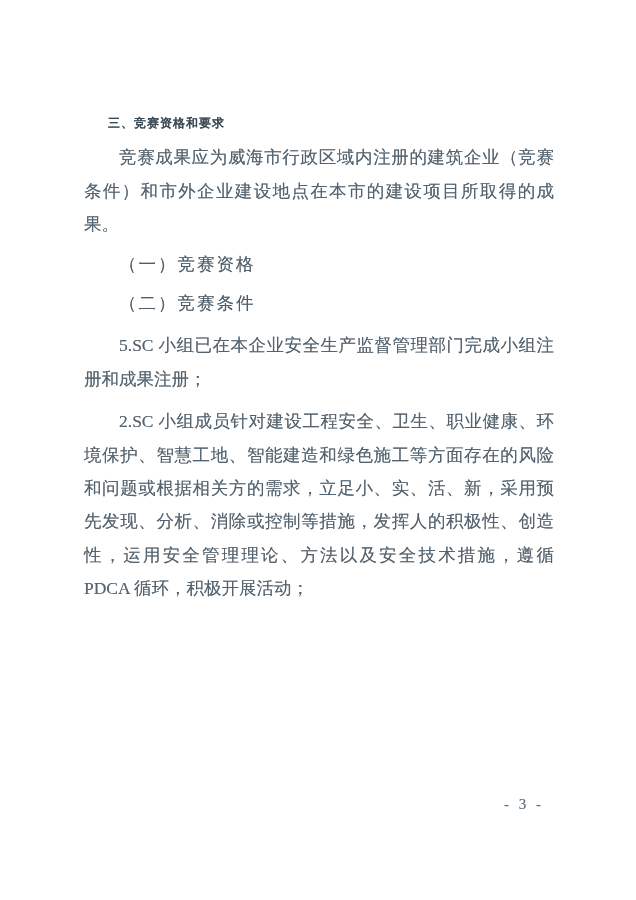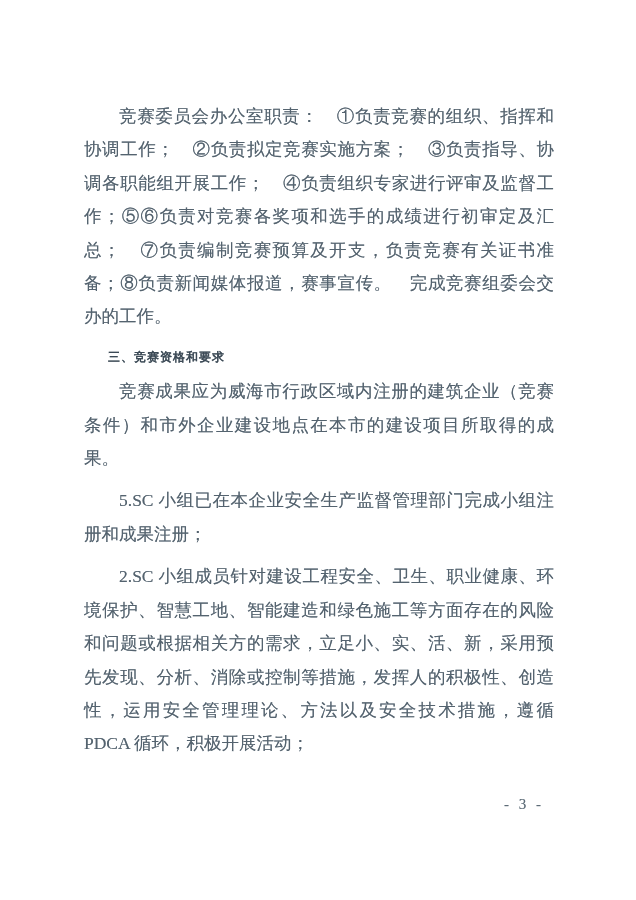--- a/index.html
+++ b/index.html
@@ -66,28 +66,29 @@
     color: #5b6a76;
     text-shadow: 0 0 0.5px rgba(91, 106, 118, 0.5);
   }
 </style>
 </head>
 <body>
 
 <div class="page">
   <div class="content">
 
-    <p class="body-para">竞赛委员会办公室职责：　①负责竞赛的组织、指挥和协调工作；　②负责拟定竞赛实施方案；　③负责指导、协调各职能组开展工作；　④负责组织专家进行评审及监督工作；⑤⑥负责对竞赛各奖项和选手的成绩进行初审定及汇总；　⑦负责编制竞赛预算及开支，负责竞赛有关证书准备；⑧负责新闻媒体报道，赛事宣传。　完成竞赛组委会交办的工作。</p>
 
     <h2 class="section-heading">三、竞赛资格和要求</h2>
 
     <p class="body-para">竞赛成果应为威海市行政区域内注册的建筑企业（竞赛条件）和市外企业建设地点在本市的建设项目所取得的成果。</p>
 
+    <h3 class="sub-heading">（一）竞赛资格</h3>
 
 
+    <h3 class="sub-heading">（二）竞赛条件</h3>
 
     <p class="body-para spaced-before">5.SC 小组已在本企业安全生产监督管理部门完成小组注册和成果注册；</p>
 
     <p class="body-para spaced-before">2.SC 小组成员针对建设工程安全、卫生、职业健康、环境保护、智慧工地、智能建造和绿色施工等方面存在的风险和问题或根据相关方的需求，立足小、实、活、新，采用预先发现、分析、消除或控制等措施，发挥人的积极性、创造性，运用安全管理理论、方法以及安全技术措施，遵循 PDCA 循环，积极开展活动；</p>
 
   </div>
 
   <div class="page-number">- 3 -</div>
 </div>
 

